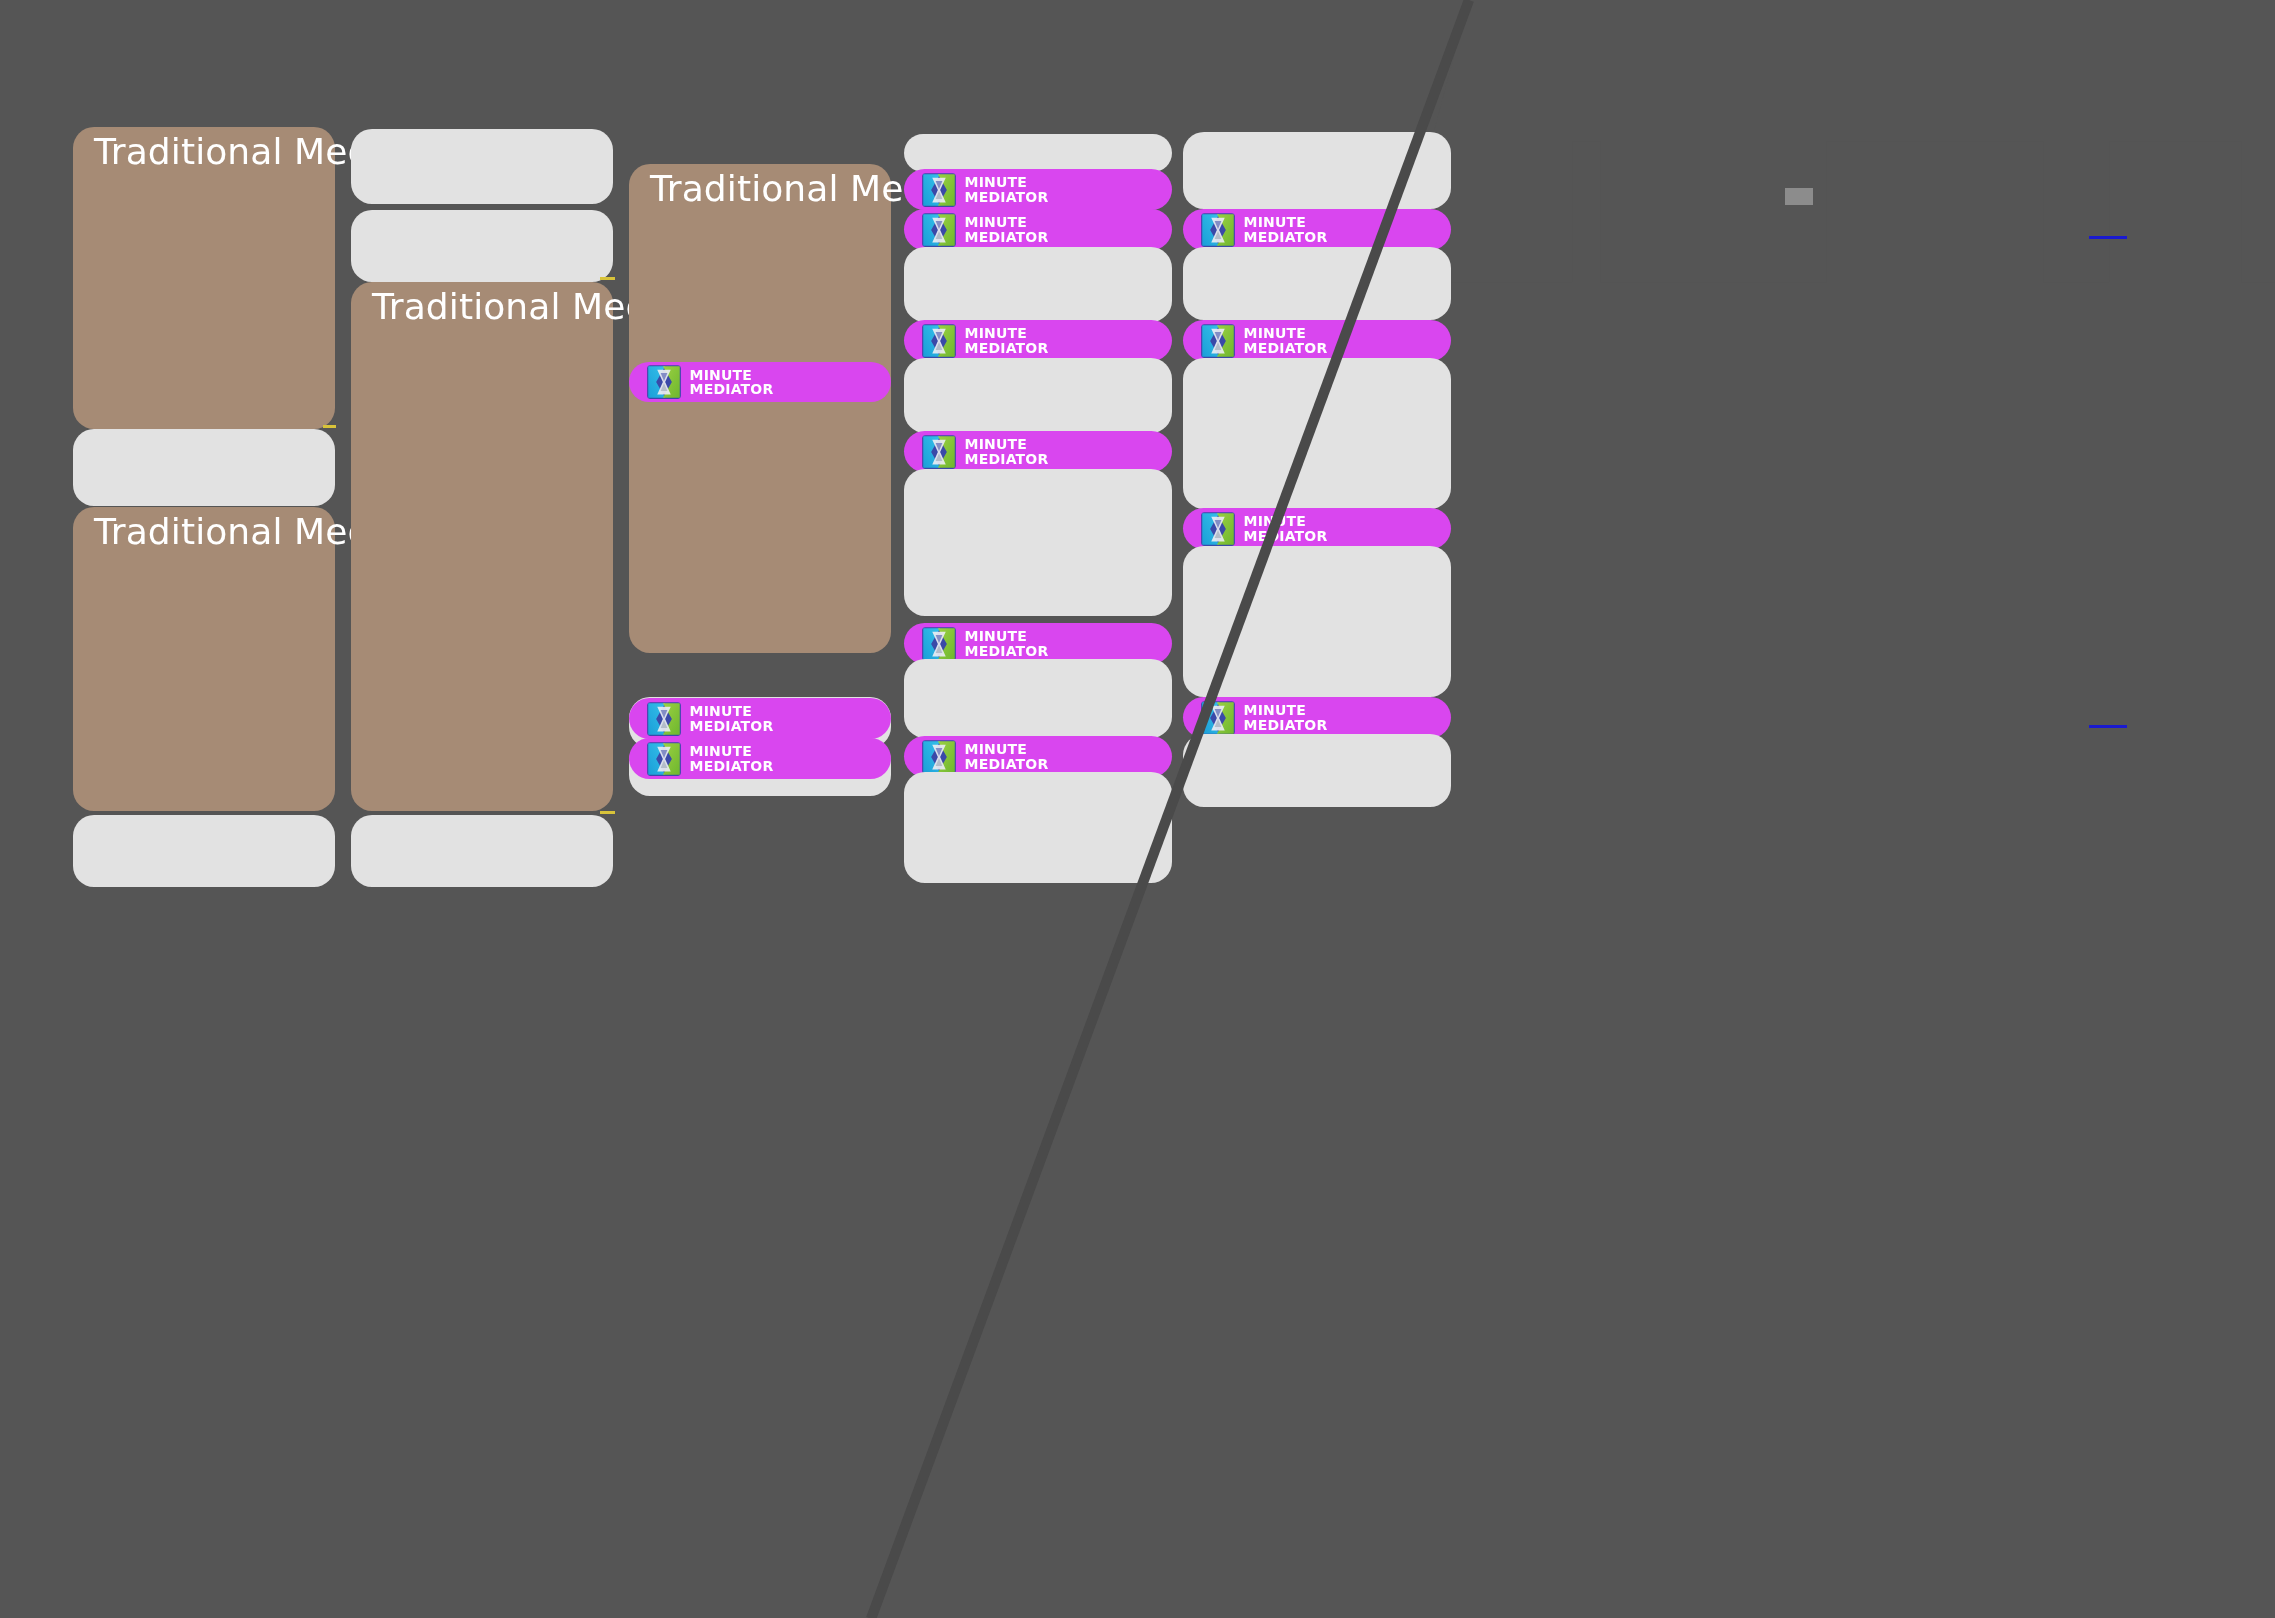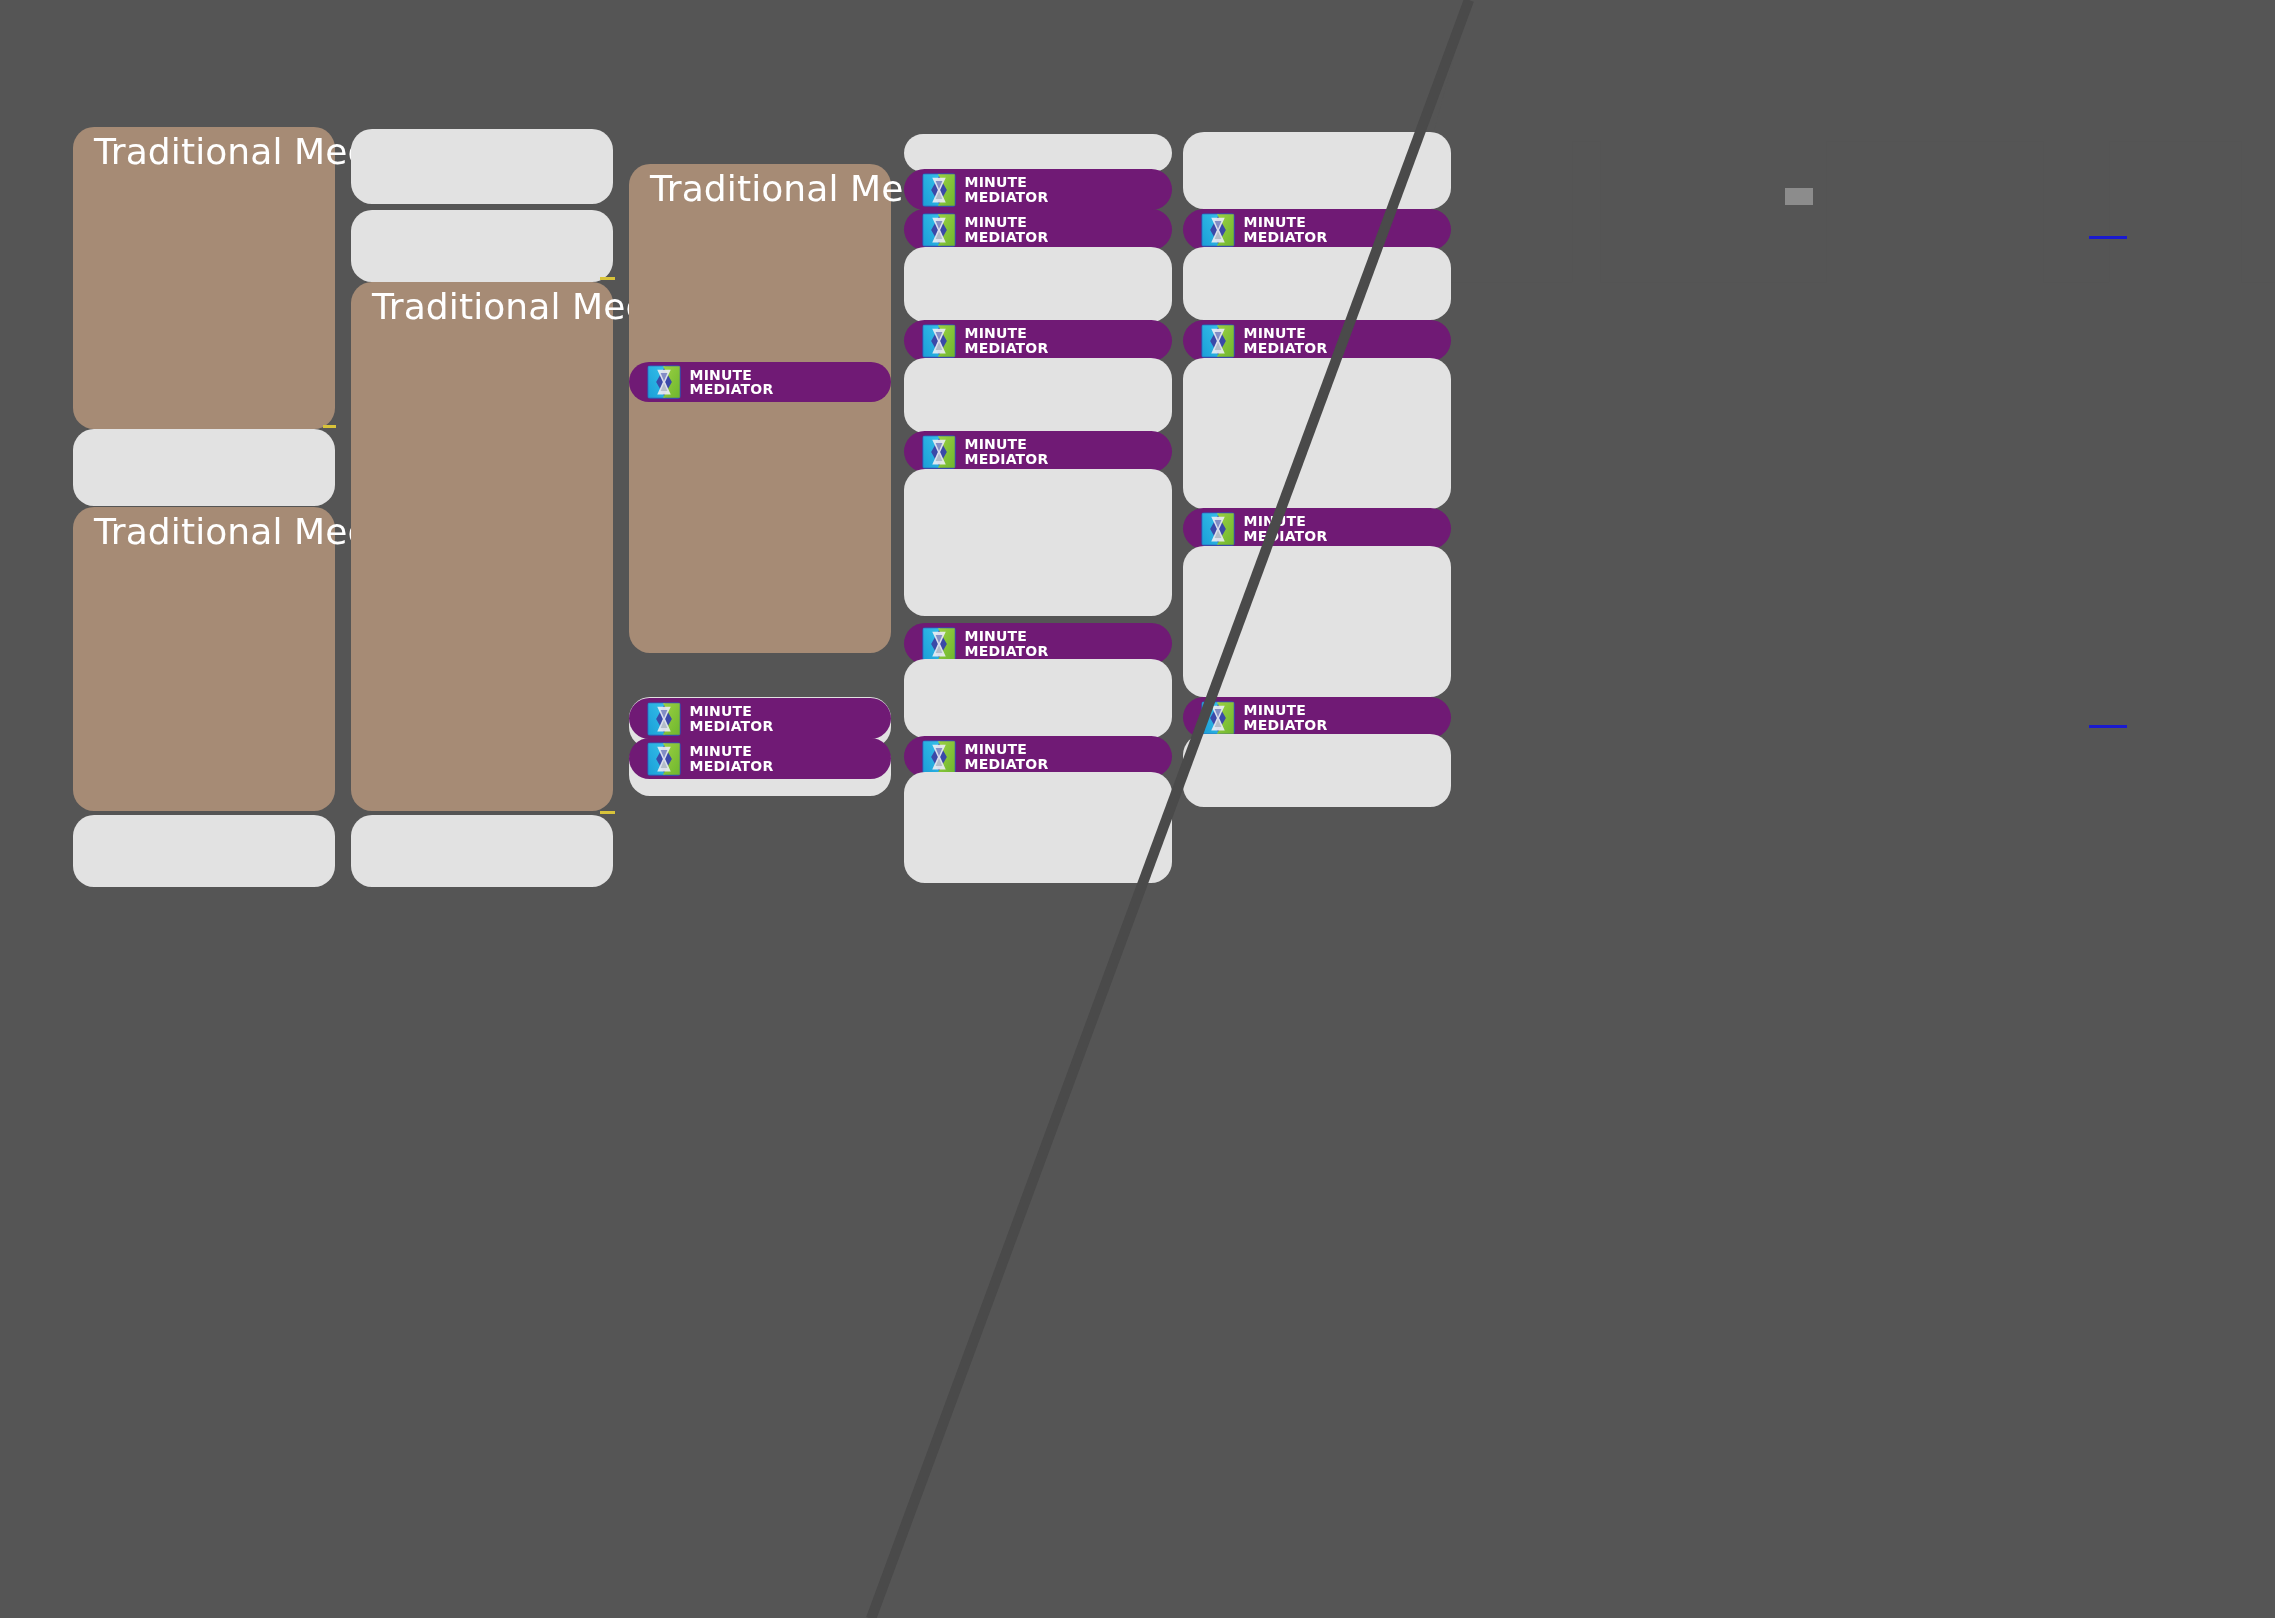--- a/index.html
+++ b/index.html
@@ -22,21 +22,21 @@
   }
 
   
   .card{
     position:absolute;
     border-radius:21px;
     box-sizing:border-box;
   }
   .card.brown{ background:#a68b75; }
   .card.gray { background:#e2e2e2; }
-  .card.blue { background:#701a75; }
+  .card.blue { background:#d946ef; }
 
   .card-title{
     position:absolute;
     left:21px; top:5.6px;
     color:#ffffff;
     font-size:36px;
     line-height:1.05;
     white-space:nowrap;
     letter-spacing:0.1px;
   }

